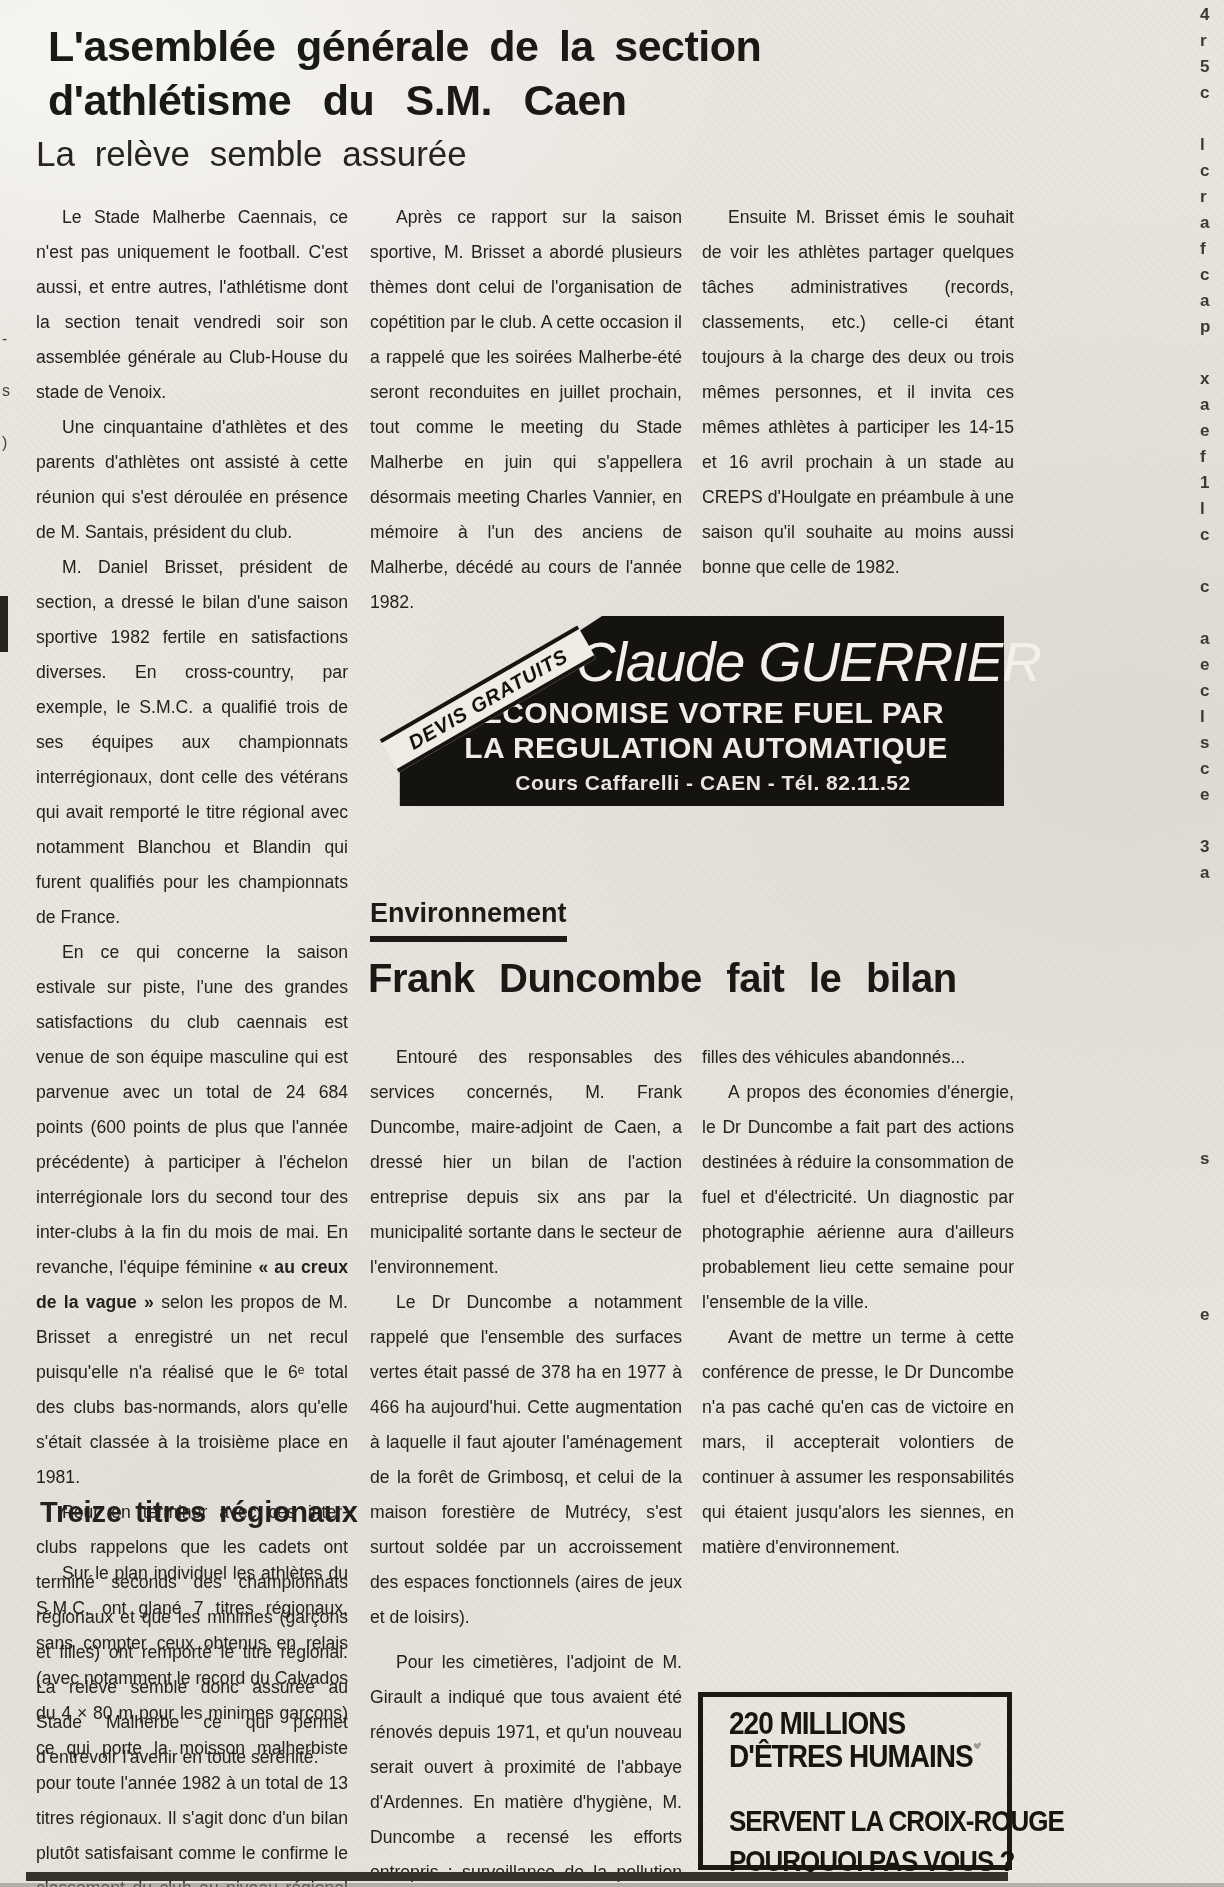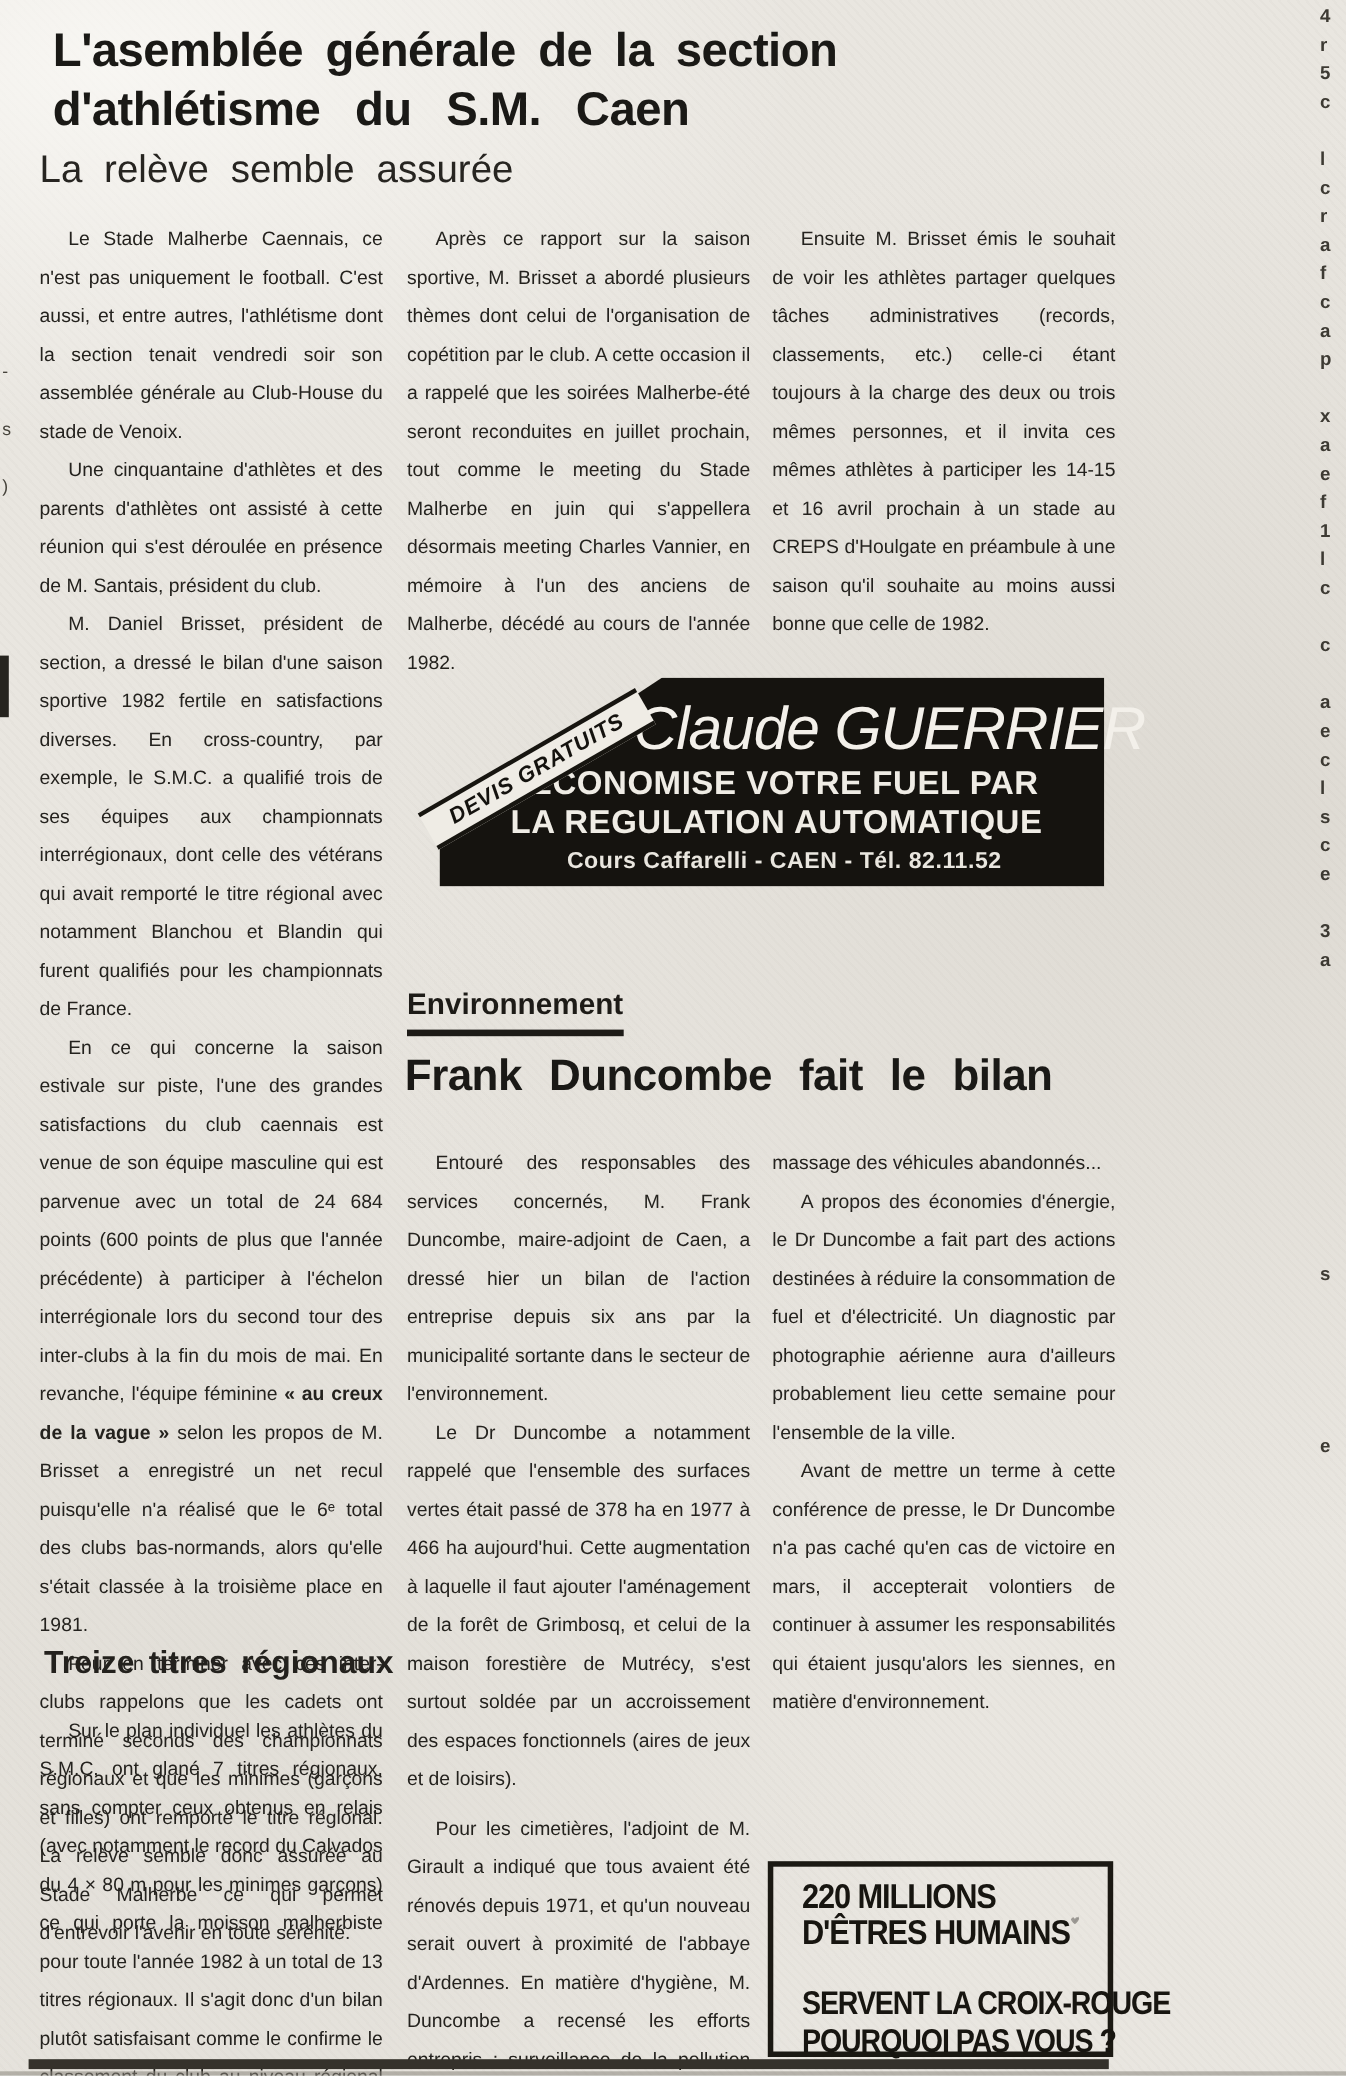--- a/index.html
+++ b/index.html
@@ -48,21 +48,21 @@
   .a2title{position:absolute;left:368px;top:956px;font-size:40px;font-weight:700;
       word-spacing:14px;letter-spacing:-.5px;color:#1a1916;white-space:nowrap;}
   
   .ad2{position:absolute;left:698px;top:1692px;width:314px;height:178px;box-sizing:border-box;
       border:5px solid #1b1913;padding:8px 26px;}
   .ad2-top{display:flex;justify-content:space-between;align-items:flex-start;}
   .ad2-lines div{font-size:28px;font-weight:700;letter-spacing:-1px;line-height:33px;
       color:#171510;transform:scaleY(1.12);transform-origin:left top;white-space:nowrap;}
   .ad2-l3{font-size:26px;font-weight:700;letter-spacing:-1px;color:#171510;margin-top:16px;
       transform:scaleY(1.15);transform-origin:left top;white-space:nowrap;}
-  .ad2-row{display:flex;gap:6px;margin-top:7px;}
+  .ad2-row{display:flex;align-items:center;gap:6px;margin-top:7px;}
   .ad2-l4{font-size:26px;font-weight:700;letter-spacing:-1px;color:#171510;
       transform:scaleY(1.15);transform-origin:left center;white-space:nowrap;}
   
   .edge-right{position:absolute;left:1200px;top:2px;width:24px;font-size:17px;line-height:26px;
       font-weight:700;color:#3d3a33;white-space:pre-line;}
   .edge-left{position:absolute;left:2px;top:326px;width:14px;font-size:16px;line-height:26px;
       color:#46433b;white-space:pre-line;}
   .left-mark{position:absolute;left:0;top:596px;width:8px;height:56px;background:#26241f;}
   .rule-bottom{position:absolute;left:26px;top:1872px;width:982px;height:9px;background:#35322b;}
   .rule-bottom2{position:absolute;left:0;top:1883px;width:1224px;height:4px;background:#8a867d;opacity:.55;}
@@ -107,21 +107,21 @@
 
   <div class="kicker">Environnement</div>
   <div class="a2title">Frank Duncombe fait le bilan</div>
 
   <div class="col" style="left:370px;top:1040px">
     <p>Entouré des responsables des services concernés, M. Frank Duncombe, maire-adjoint de Caen, a dressé hier un bilan de l'action entreprise depuis six ans par la municipalité sortante dans le secteur de l'environnement.</p>
     <p>Le Dr Duncombe a notamment rappelé que l'ensemble des surfaces vertes était passé de 378 ha en 1977 à 466 ha aujourd'hui. Cette augmentation à laquelle il faut ajouter l'aménagement de la forêt de Grimbosq, et celui de la maison forestière de Mutrécy, s'est surtout soldée par un accroissement des espaces fonctionnels (aires de jeux et de loisirs).</p>
     <p class="gap">Pour les cimetières, l'adjoint de M. Girault a indiqué que tous avaient été rénovés depuis 1971, et qu'un nouveau serait ouvert à proximité de l'abbaye d'Ardennes. En matière d'hygiène, M. Duncombe a recensé les efforts entrepris : surveillance de la pollution atmosphérique en collaboration avec l'E.S.P.A.C., lutte contre le bruit, contrôle des eaux et de l'alimentation, développement du ramassage des ordures ménagères en sacs ou en containers, mise en place d'une fourrière, aménagement d'un terrain de nomades, ra-</p>
   </div>
   <div class="col" style="left:702px;top:1040px">
-    <p class="noind">massage des véhicules abandonnés...</p>
+    <p class="noind">filles des véhicules abandonnés...</p>
     <p>A propos des économies d'énergie, le Dr Duncombe a fait part des actions destinées à réduire la consommation de fuel et d'électricité. Un diagnostic par photographie aérienne aura d'ailleurs probablement lieu cette semaine pour l'ensemble de la ville.</p>
     <p>Avant de mettre un terme à cette conférence de presse, le Dr Duncombe n'a pas caché qu'en cas de victoire en mars, il accepterait volontiers de continuer à assumer les responsabilités qui étaient jusqu'alors les siennes, en matière d'environnement.</p>
   </div>
 
   <div class="ad2">
     <div class="ad2-top">
       <div class="ad2-lines">
         <div>220 MILLIONS</div>
         <div>D'ÊTRES HUMAINS</div>
       </div>

